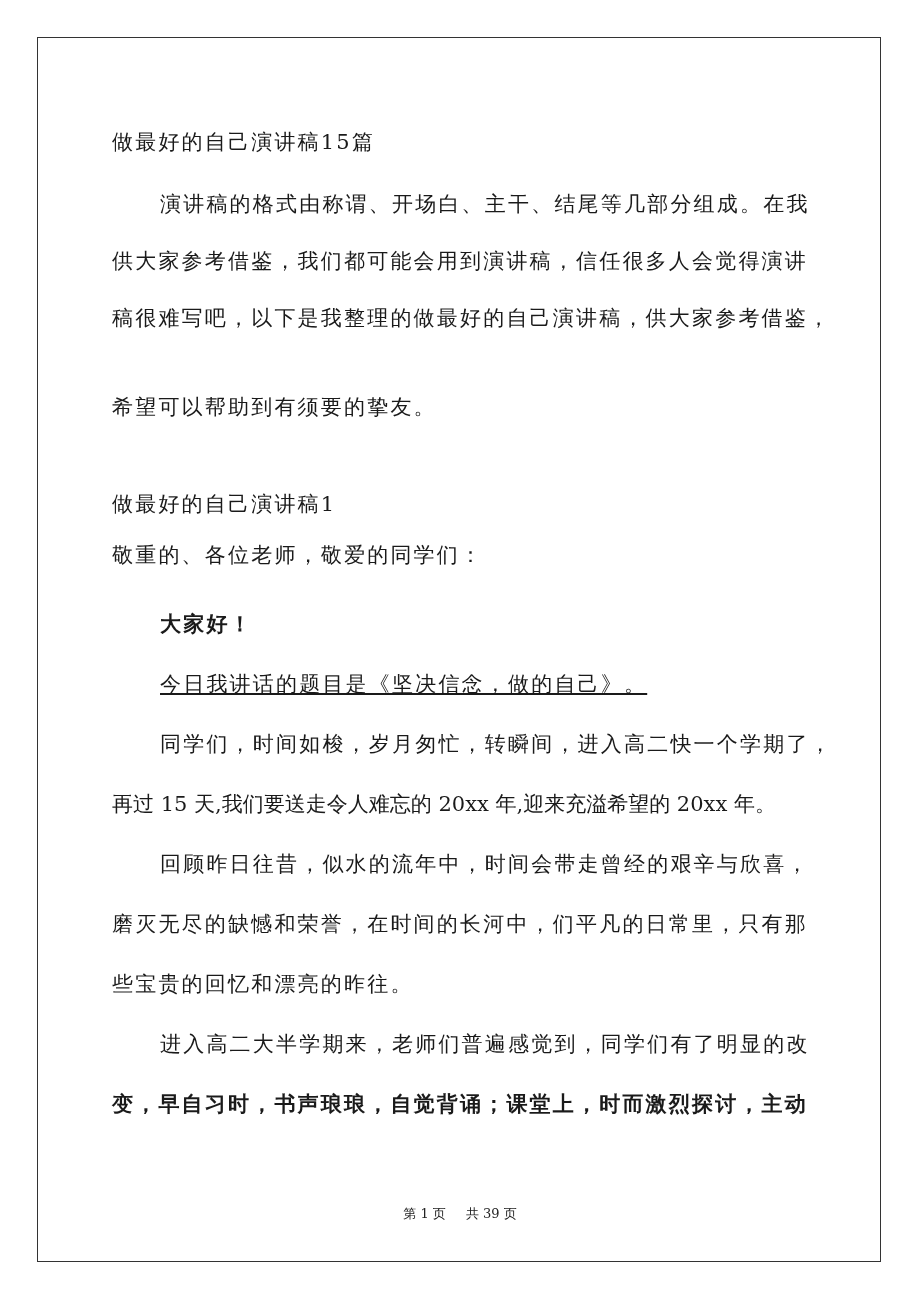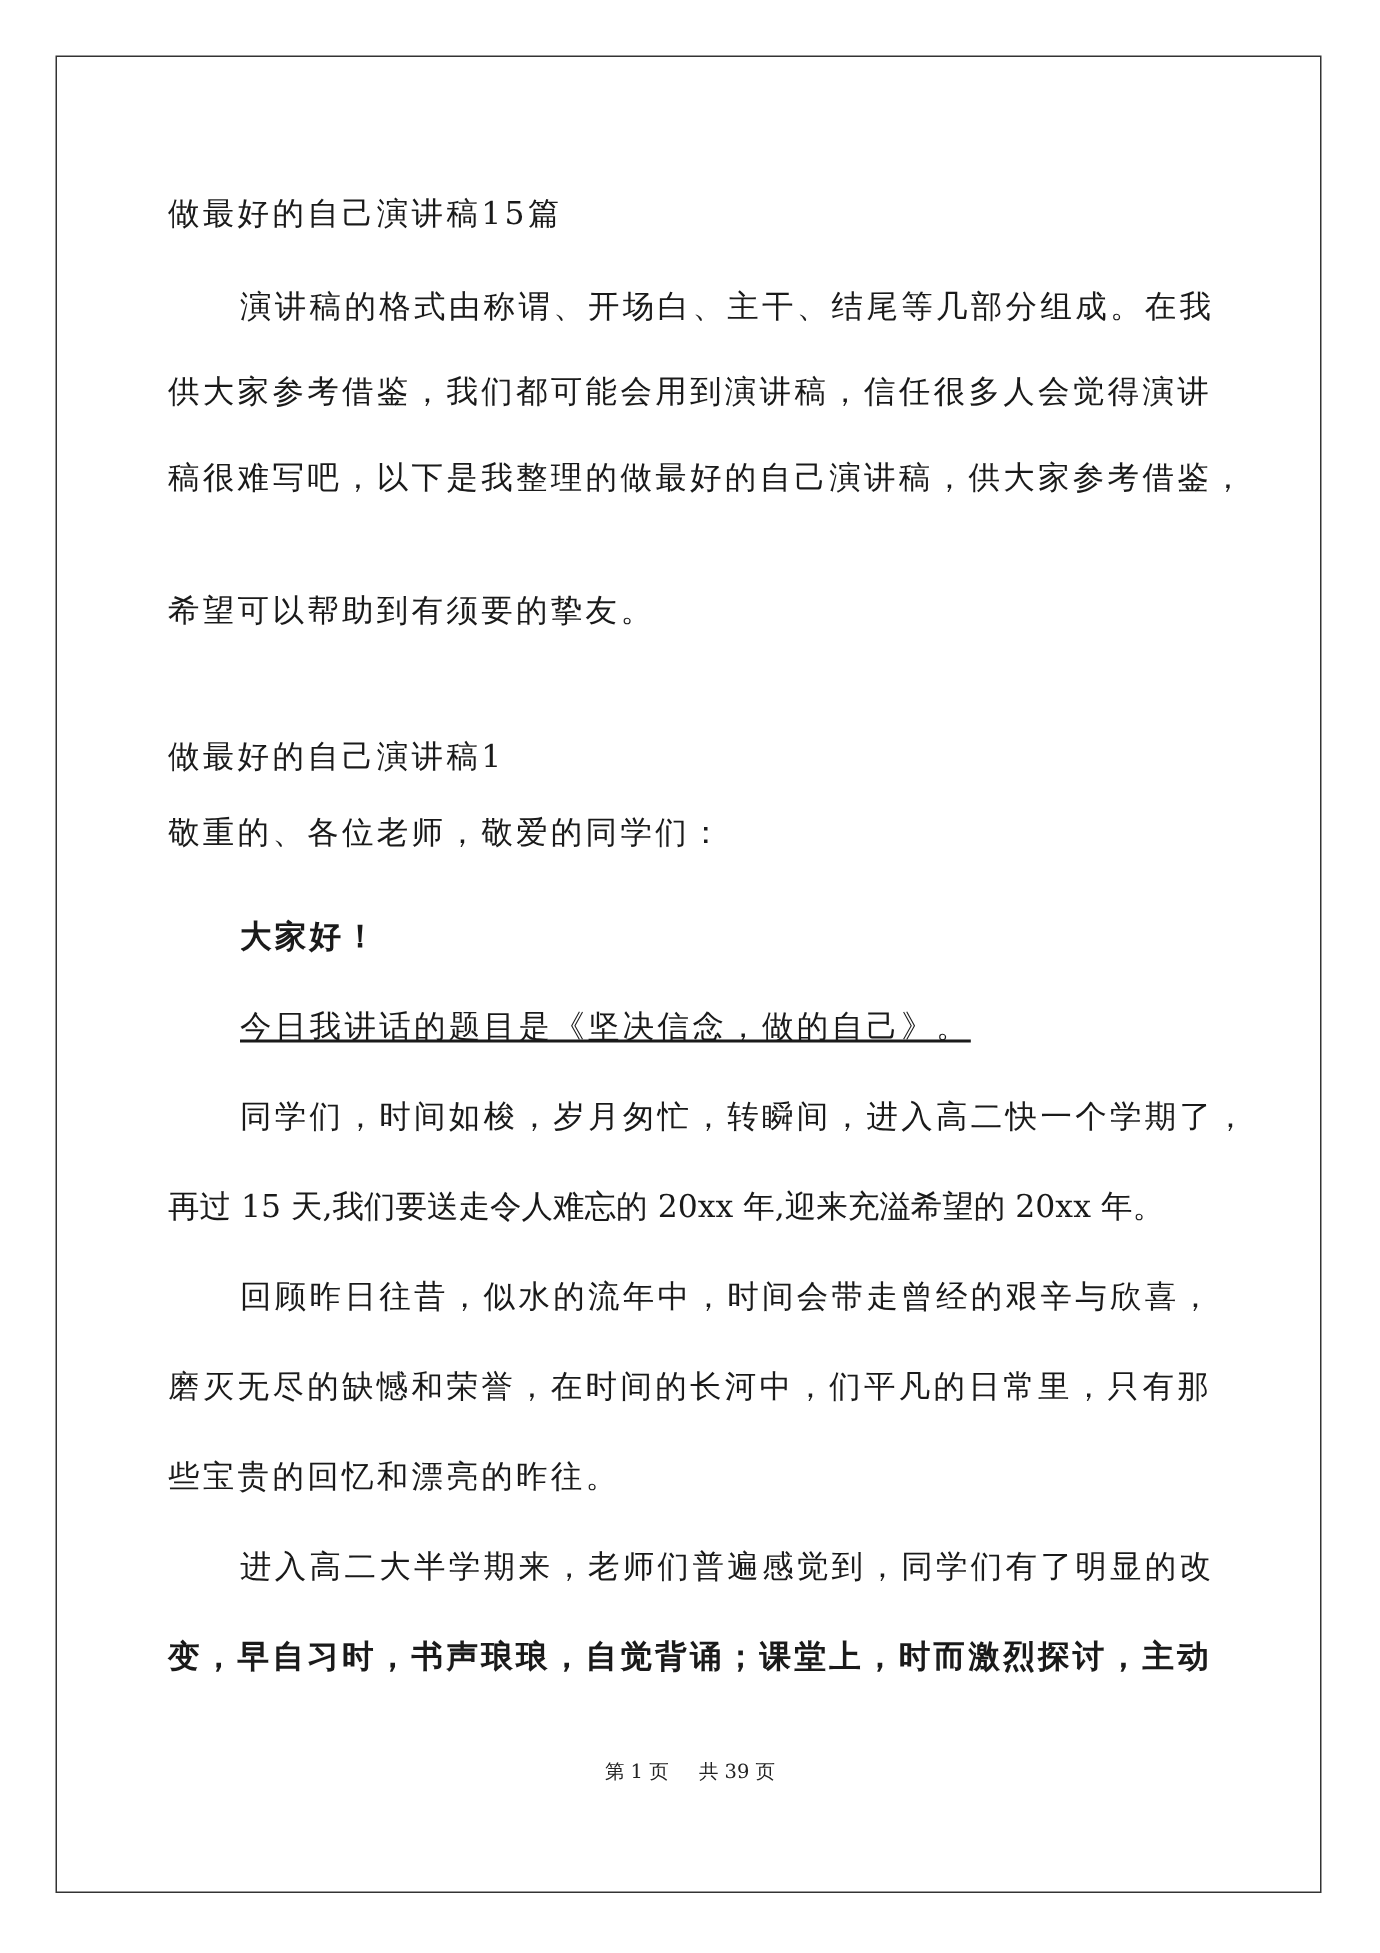--- a/index.html
+++ b/index.html
@@ -32,21 +32,21 @@
       white-space: nowrap;
       letter-spacing: 2.2px;
     }
     .indent {
       left: 160px;
     }
     .footer {
       position: absolute;
       left: 0;
       width: 920px;
-      top: 1172px;
+      top: 1205px;
       text-align: center;
       font-size: 13px;
       color: #222;
       font-family: "DejaVu Serif", "Liberation Serif", serif;
     }
     .footer span + span { margin-left: 16px; }
   </style>
 </head>
 <body>
 

